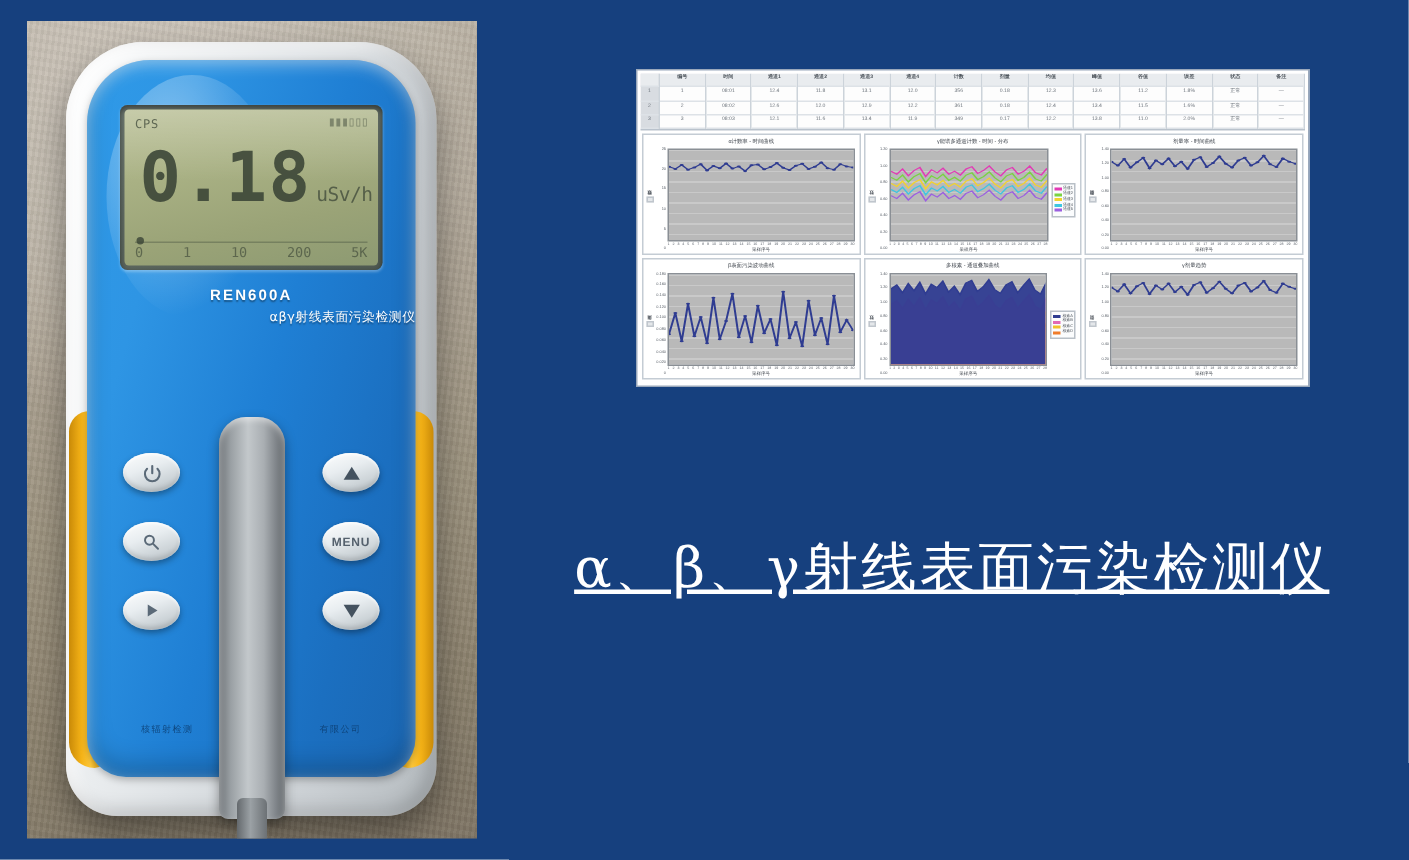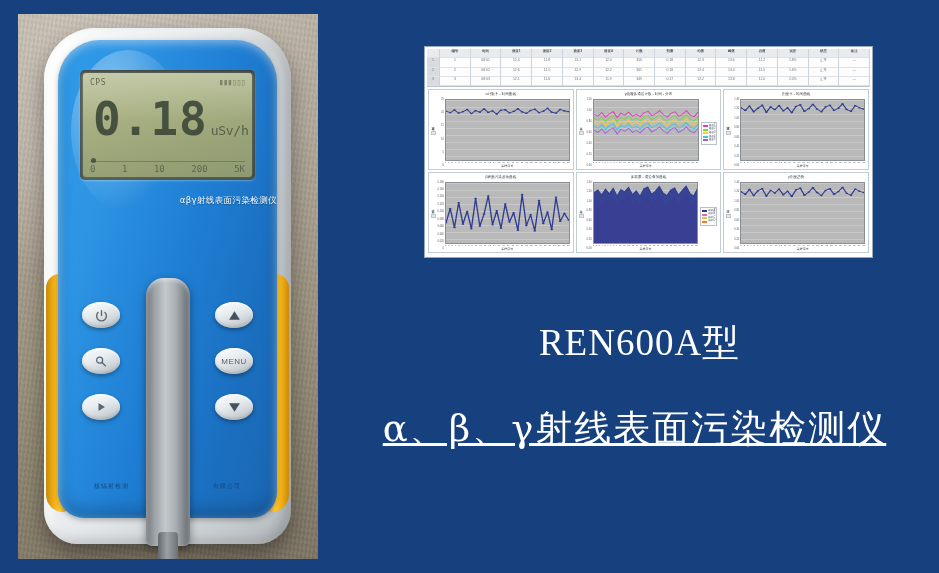--- a/index.html
+++ b/index.html
@@ -186,21 +186,21 @@
     box-shadow: 0 2px 4px rgba(0,0,0,.35), inset 0 1px 2px rgba(255,255,255,.9), inset 0 -2px 3px rgba(0,0,0,.12);
     display: flex; align-items: center; justify-content: center;
     color: #5b6a78;
   }
   .key.c-left  { left: 24px; }
   .key.c-right { right: 24px; }
   .key.r1 { top: 4px; }
   .key.r2 { top: 50px; }
   .key.r3 { top: 96px; }
   .key svg { display: block; }
-  .key-text { font-size: 8px; font-weight: 400; letter-spacing: .5px; color: #55616d; }
+  .key-text { font-size: 8px; font-weight: 700; letter-spacing: .5px; color: #55616d; }
 
   
   .vendor {
     position: absolute; left: 0; right: 0; top: 442px;
     display: flex; justify-content: space-between;
     padding: 0 36px;
     color: #0c3f73; font-size: 6px; letter-spacing: 1px; opacity: .85;
     font-family: "DejaVu Sans", sans-serif;
   }
 
@@ -354,20 +354,21 @@
               <span>0</span>
               <span>1</span>
               <span>10</span>
               <span>200</span>
               <span>5K</span>
             </div>
           </div>
         </div>
 
         <div class="label-block">
+          <div class="label-model">REN600A</div>
           <div class="label-desc">αβγ射线表面污染检测仪</div>
         </div>
 
         <div class="keypad">
           <div class="key c-left r1">
             <span>
               <svg width="13" height="13" viewBox="0 0 24 24" fill="none" stroke="#5b6a78" stroke-width="2.6" stroke-linecap="round">
                 <path d="M12 3v9"></path>
                   <path d="M18.4 6.6a9 9 0 1 1-12.8 0"></path>
               </svg>
@@ -1012,17 +1013,16 @@
                 <span>30</span>
               </div>
               <div class="x-axis-label">采样序号</div>
             </div>
           </div>
         </div>
       </div>
   </div>
 
   <div class="titles">
-    <div class="title-line1">REN600A型</div>
     <div class="title-line2">α、β、γ射线表面污染检测仪</div>
   </div>
 
 </div>
 
 </body></html>

